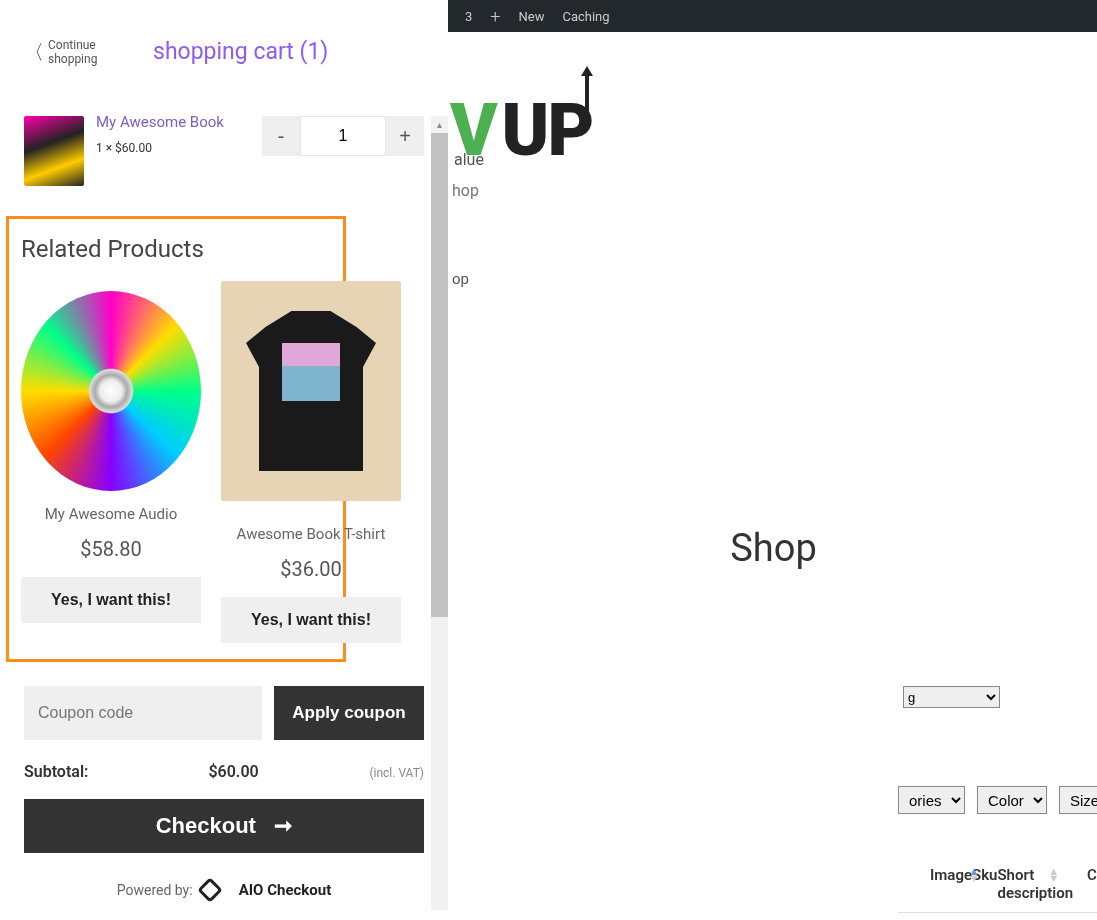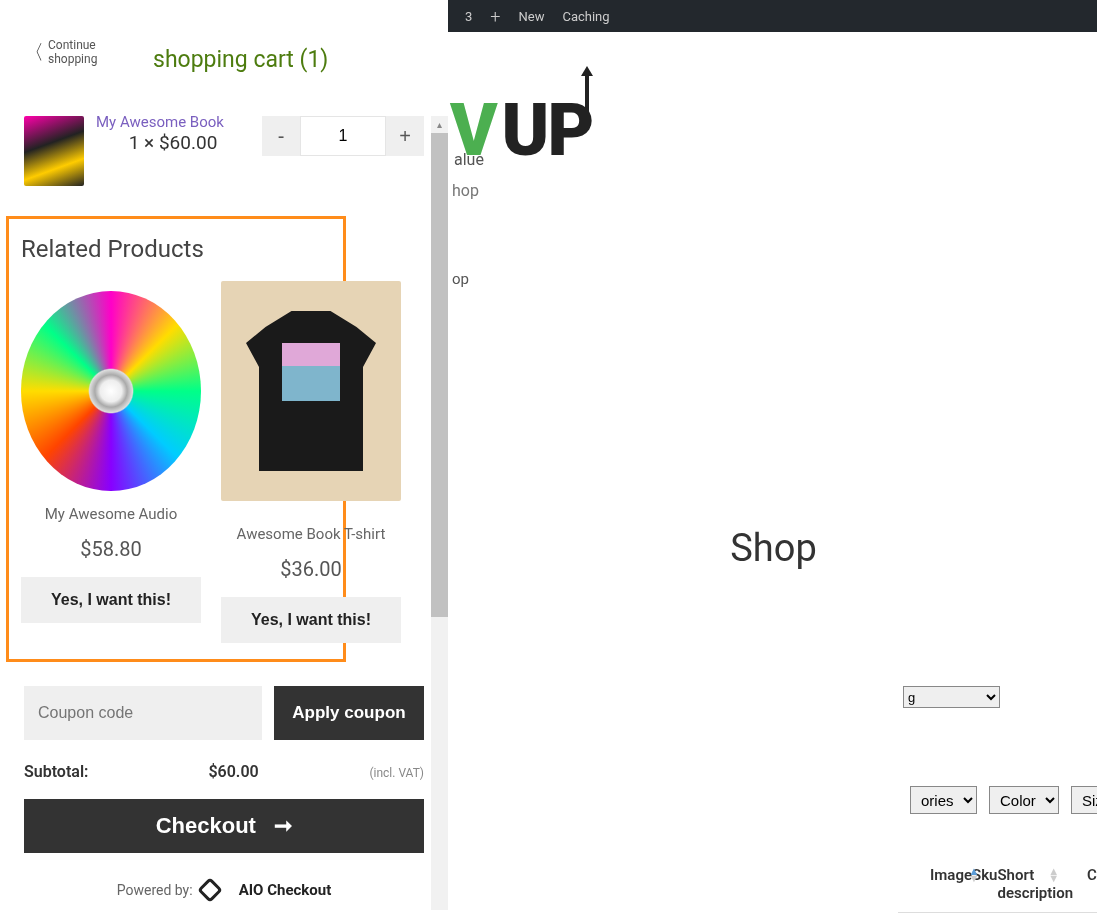--- a/index.html
+++ b/index.html
@@ -75,21 +75,21 @@
       position: absolute;
       top: 620px; left: 453px;
       width: 97px; height: 22px;
       border: 1px solid #888;
       font-size: 13px;
       background: #efefef;
     }
 
     .bg-filter-row {
       position: absolute;
-      top: 720px; left: 460px; right: 0;
+      top: 720px; left: 448px; right: 0;
       display: flex;
       align-items: center;
       gap: 12px;
       font-size: 16px;
       color: #333;
     }
     .bg-filter-row select {
       border: 1px solid #888;
       padding: 2px 6px;
       font-size: 15px;
@@ -149,24 +149,23 @@
       color: #555;
       font-size: 12px;
       line-height: 1.2;
       gap: 4px;
     }
     .continue-shopping .chev { font-size: 20px; color: #444; }
     .cart-title {
       flex: 1;
       text-align: center;
       font-size: 23px;
-      color: #4d7c0f;
+      color: #8b5cf6;
       font-weight: 400;
       margin-left: -40px;
-      margin-top: 8px;
     }
 
     .cart-scroll {
       flex: 1;
       padding: 0 24px;
       overflow-y: auto;
     }
 
     
     .scroll-track {
@@ -194,21 +193,21 @@
       align-items: flex-start;
       gap: 12px;
     }
     .cart-item-img {
       width: 60px; height: 70px;
       background: linear-gradient(160deg, #f0a 0%, #222 40%, #fc0 70%, #222 100%);
       border-radius: 2px;
     }
     .cart-item-info { flex: 1; }
     .cart-item-name { color: #7a5fbf; font-size: 15px; margin-top: -3px; }
-    .cart-item-price { color: #333; font-size: 19px; margin-top: 0; text-align: center; }
+    .cart-item-price { color: #333; font-size: 12px; margin-top: 10px; }
     .qty-wrap {
       display: flex;
       align-items: stretch;
       border: none;
     }
     .qty-btn {
       width: 38px; height: 40px;
       background: #efefef;
       border: none;
       font-size: 20px;

